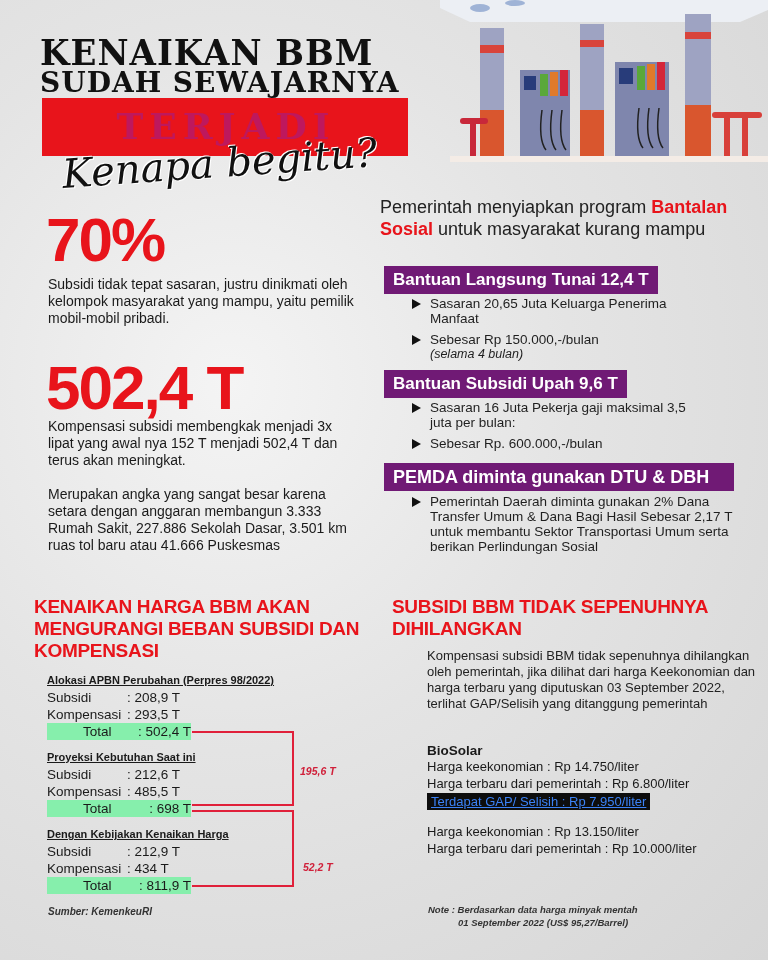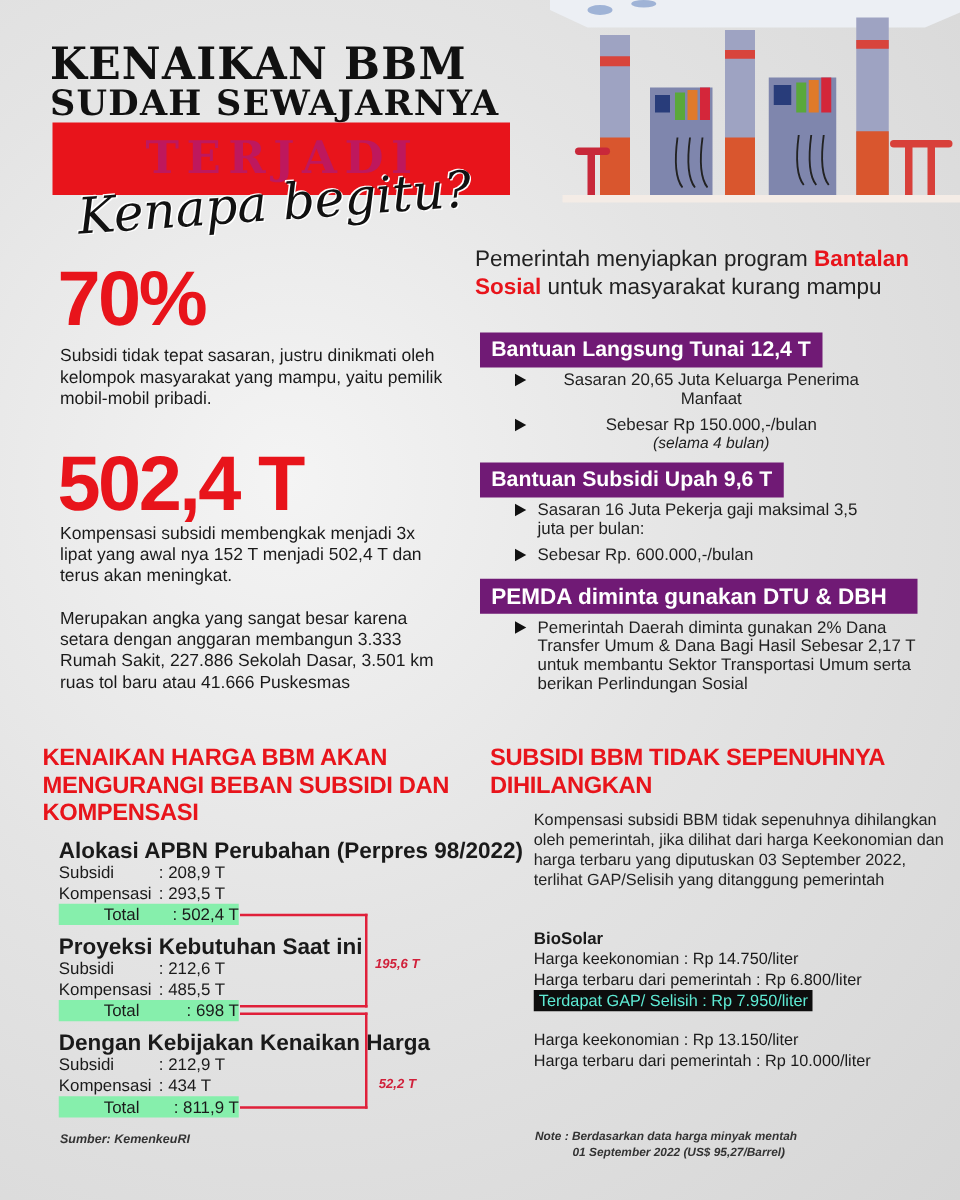--- a/index.html
+++ b/index.html
@@ -63,52 +63,52 @@
   .lbl1 { left: 384px; top: 266px; }
   .lbl2 { left: 384px; top: 370px; }
   .lbl3 { left: 384px; top: 463px; font-size: 18px; width: 350px; }
   .bullets { font-size: 13.5px; line-height: 15px; color: #1f1f1f; }
   .bullets li { list-style: none; position: relative; padding-left: 22px; margin-bottom: 6px; }
   .bullets li .tri {
     position: absolute; left: 4px; top: 3px; width: 0; height: 0;
     border-left: 9px solid #111; border-top: 5px solid transparent; border-bottom: 5px solid transparent;
   }
   .bullets li em { display: block; font-style: italic; font-size: 12.5px; }
-  .b1 { left: 408px; top: 296px; width: 300px; text-align: center; }
+  .b1 { left: 408px; top: 296px; width: 300px; }
   .b2 { left: 408px; top: 400px; width: 300px; }
   .b3 { left: 408px; top: 494px; width: 330px; }
 
   
   .sec-head { color: #e8141b; font-weight: bold; font-size: 19px; line-height: 22px; letter-spacing: -0.3px; }
   .sh-left { left: 34px; top: 596px; width: 330px; }
   .sh-right { left: 392px; top: 596px; width: 340px; }
 
   
-  .grp-title { font-weight: bold; font-size: 18px; line-height: 17px; white-space: nowrap; }
+  .grp-title { font-weight: bold; font-size: 11px; line-height: 17px; white-space: nowrap; text-decoration: underline; }
   .row { font-size: 13.5px; line-height: 17px; display: flex; white-space: nowrap; }
   .row .k { width: 80px; }
   .row .v { padding-left: 0; }
   .row.total { background: #86efac; width: 144px; padding-left: 36px; }
   .g1 { left: 47px; top: 672px; }
   .g2 { left: 47px; top: 749px; }
   .g3 { left: 47px; top: 826px; }
   .source { left: 48px; top: 906px; font-size: 10px; font-style: italic; font-weight: bold; color: #333; }
 
   .bracket-line { border: 2px solid #e0203a; border-left: none; }
   .br1 { left: 192px; top: 731px; width: 102px; height: 75px; }
   .br2 { left: 192px; top: 810px; width: 102px; height: 77px; }
   .diff { font-size: 10.5px; font-style: italic; color: #d0203a; font-weight: bold; }
   .d1 { left: 300px; top: 765px; }
   .d2 { left: 303px; top: 843px; margin-top: 18px; }
 
   
   .gap-intro { left: 427px; top: 648px; width: 330px; font-size: 13px; line-height: 16px; color: #222; }
   .fuel-title { font-weight: bold; font-size: 13.5px; line-height: 17px; }
   .fuel-line { font-size: 13px; line-height: 16.5px; white-space: nowrap; }
-  .fuel-gap { background: #0d0d0d; color: #5eead4; font-size: 13px; line-height: 17px; padding: 0 4px; display: inline-block; white-space: nowrap; }
+  .fuel-gap { background: #0d0d0d; color: #3b82f6; font-size: 13px; line-height: 17px; padding: 0 4px; display: inline-block; white-space: nowrap; text-decoration: underline; }
   .f1 { left: 427px; top: 742px; }
   .f2 { left: 427px; top: 824px; }
   .note { left: 428px; top: 903px; font-size: 9.5px; font-style: italic; font-weight: bold; color: #333; line-height: 13px; }
   .note .indent { padding-left: 30px; display: block; }
 </style>
 </head>
 <body>
 
 <svg class="abs station" viewBox="0 0 328 165">
   <polygon points="0,0 328,0 328,10 300,22 30,22 0,8" fill="#eceff4"></polygon>

